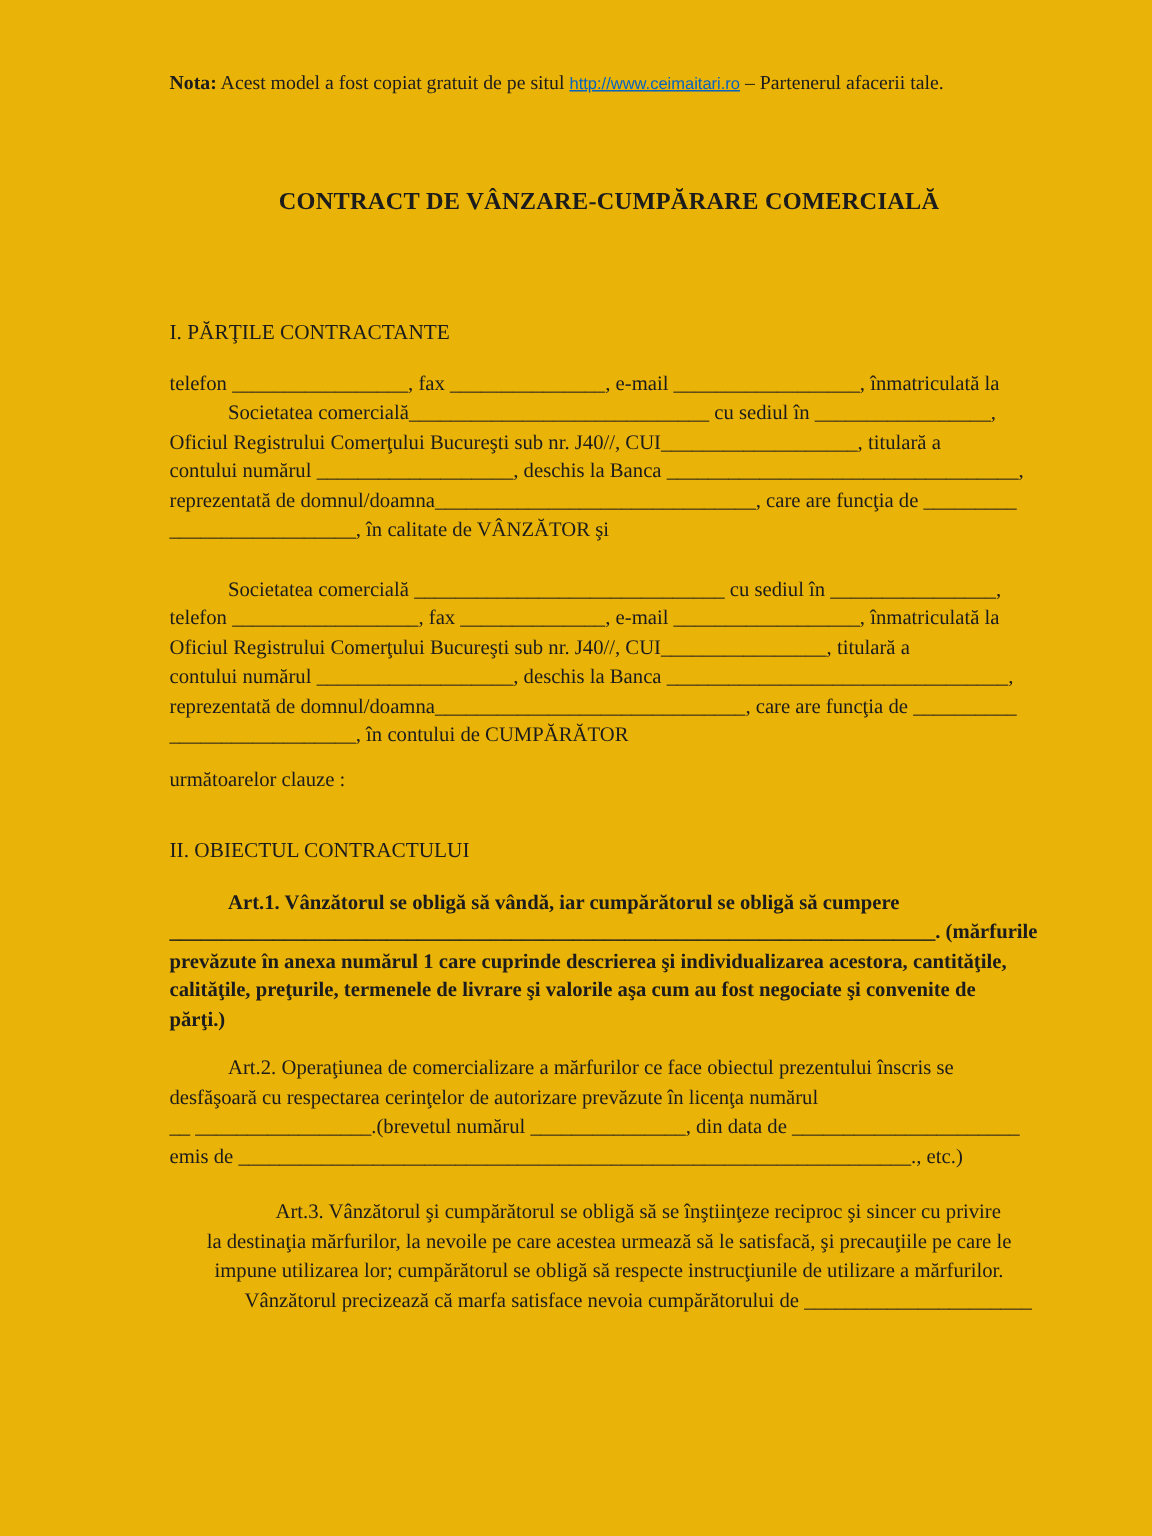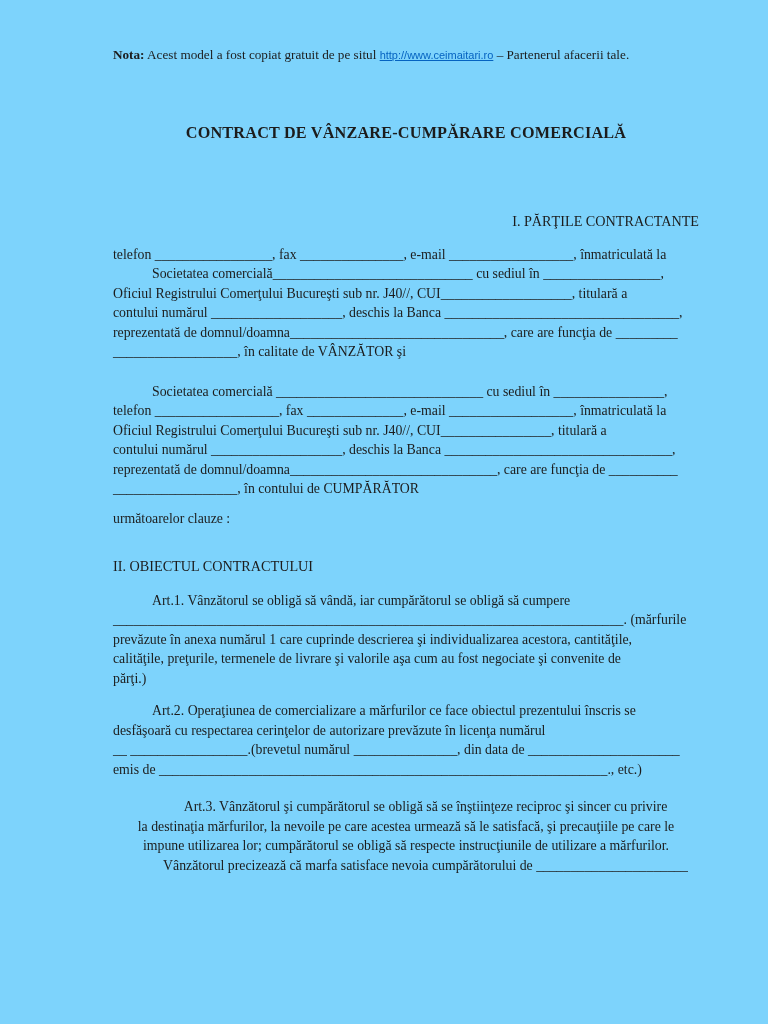--- a/index.html
+++ b/index.html
@@ -6,21 +6,21 @@
   html, body {
     width: 768px; height: 1024px;
     background: #ffffff;
     font-family: "Liberation Serif", "DejaVu Serif", serif;
     color: #1c1c1c;
     overflow: hidden;
   }
   .page {
     position: relative;
     width: 768px; height: 1024px;
-    background: #7dd3fc;
+    background: #eab308;
   }
   .content {
     position: absolute;
     left: 113px; top: 0;
     width: 586px;
   }
   .note {
     margin-top: 45px;
     font-size: 13.2px;
     line-height: 19px;
@@ -40,32 +40,32 @@
     font-weight: bold;
     font-size: 16.2px;
     line-height: 22px;
     letter-spacing: 0.2px;
   }
   .heading {
     font-size: 14.2px;
     font-weight: normal;
     line-height: 19.5px;
   }
-  .h-parties { margin-top: 68px; text-align: right; }
+  .h-parties { margin-top: 68px; }
   .h-object  { margin-top: 29px; }
   .para {
     font-size: 13.8px;
     line-height: 19.5px;
   }
   .para .ln { white-space: pre; }
   .para .ln.indent { text-indent: 39px; }
   .p-vendor    { margin-top: 13px; }
   .p-buyer     { margin-top: 20px; }
   .p-agreement { margin-top: 10px; }
-  .p-art1      { margin-top: 14px; }
+  .p-art1      { margin-top: 14px; font-weight: bold; }
   .p-art2      { margin-top: 13px; }
   .p-art3      { margin-top: 18px; text-align: center; }
 </style>
 </head>
 <body>
 
 <div class="page">
   <div class="content">
 
     <p class="note"><span class="note-label">Nota:</span>

